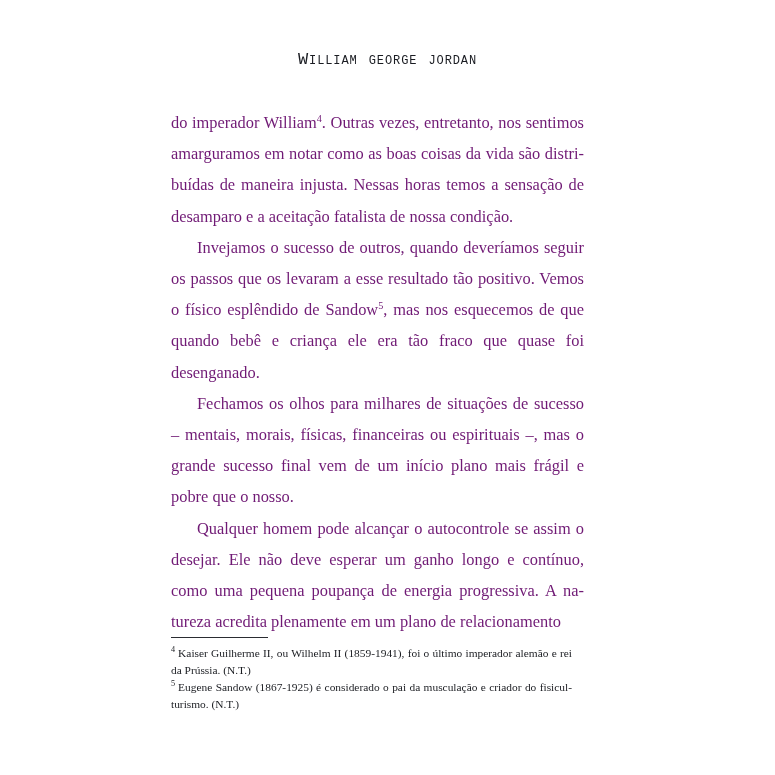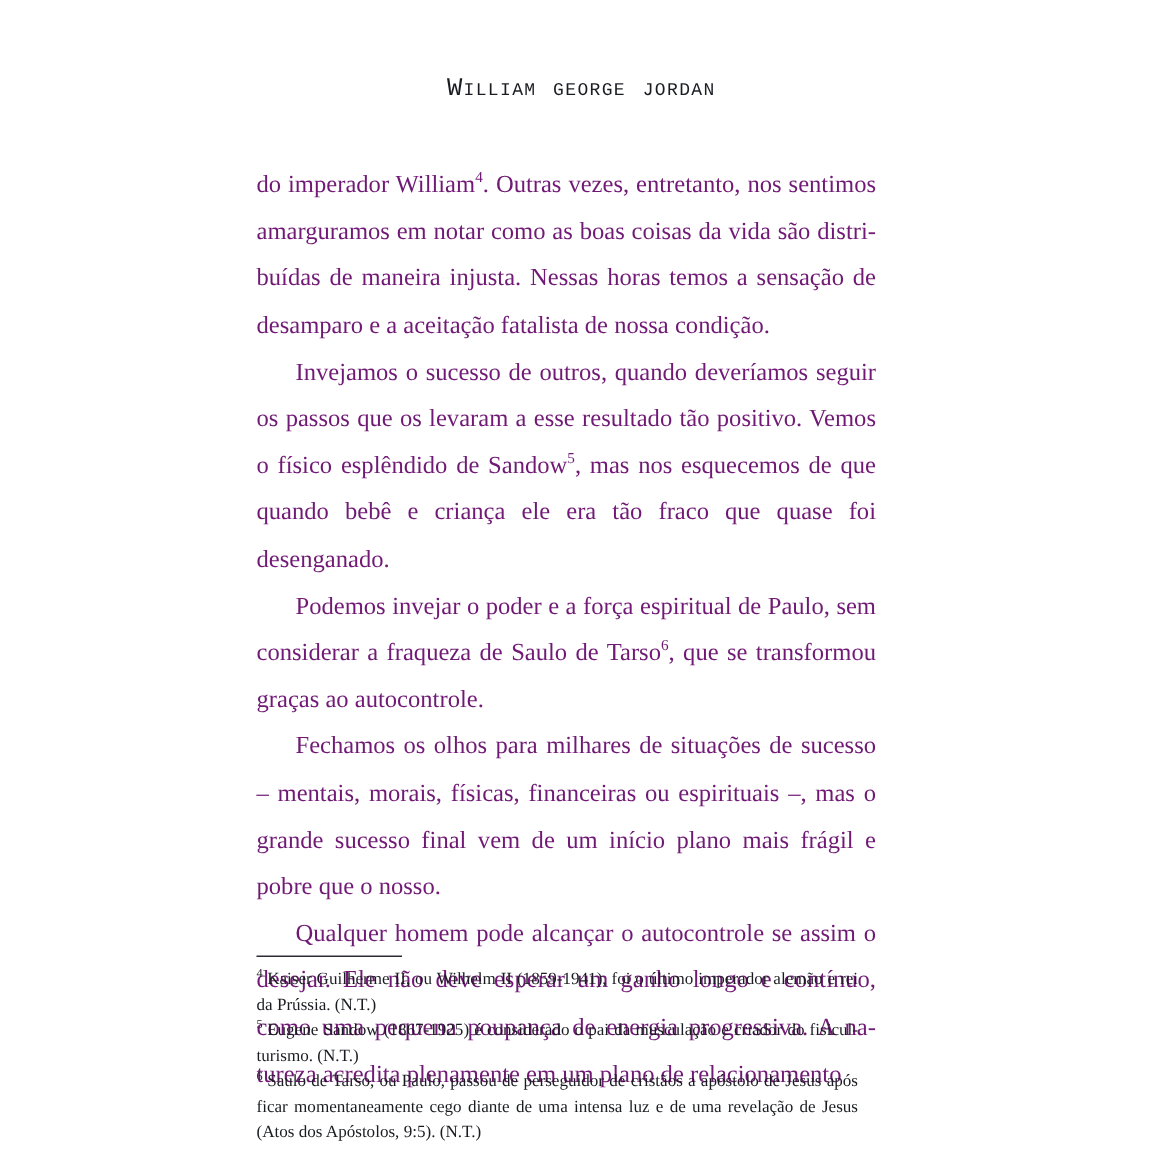--- a/index.html
+++ b/index.html
@@ -88,25 +88,23 @@
 </head>
 <body>
 
 <div class="page">
 
   <div class="running-head">William George Jordan</div>
 
   <div class="body-block">
     <p class="para">do imperador William<sup>4</sup>. Outras vezes, entretanto, nos sentimos amarguramos em notar como as boas coisas da vida são distri­buídas de maneira injusta. Nessas horas temos a sensação de desamparo e a aceitação fatalista de nossa condição.</p>
     <p class="para indent">Invejamos o sucesso de outros, quando deveríamos se­guir os passos que os levaram a esse resultado tão positivo. Vemos o físico esplêndido de Sandow<sup>5</sup>, mas nos esquecemos de que quando bebê e criança ele era tão fraco que quase foi desenganado.</p>
-    <p class="para indent">Podemos invejar o poder e a força espiritual de Paulo, sem considerar a fraqueza de Saulo de Tarso<sup>6</sup>, que se transformou graças ao autocontrole.</p>
     <p class="para indent">Fechamos os olhos para milhares de situações de sucesso – mentais, morais, físicas, financeiras ou espirituais –, mas o grande sucesso final vem de um início plano mais frágil e pobre que o nosso.</p>
     <p class="para indent">Qualquer homem pode alcançar o autocontrole se assim o desejar. Ele não deve esperar um ganho longo e contínuo, como uma pequena poupança de energia progressiva. A na­tureza acredita plenamente em um plano de relacionamento</p>
   </div>
 
   <div class="footnotes">
     <div class="fn-rule"></div>
     <p class="footnote"><span class="fn-mark">4</span><span>Kaiser Guilherme II, ou Wilhelm II (1859-1941), foi o último imperador alemão e rei da Prússia. (N.T.)</span></p>
     <p class="footnote"><span class="fn-mark">5</span><span>Eugene Sandow (1867-1925) é considerado o pai da musculação e criador do fisicul­turismo. (N.T.)</span></p>
-    <p class="footnote"><span class="fn-mark">6</span><span>Saulo de Tarso, ou Paulo, passou de perseguidor de cristãos a apóstolo de Jesus após ficar momentaneamente cego diante de uma intensa luz e de uma revelação de Jesus (Atos dos Apóstolos, 9:5). (N.T.)</span></p>
   </div>
 
 </div>
 
 </body></html>

